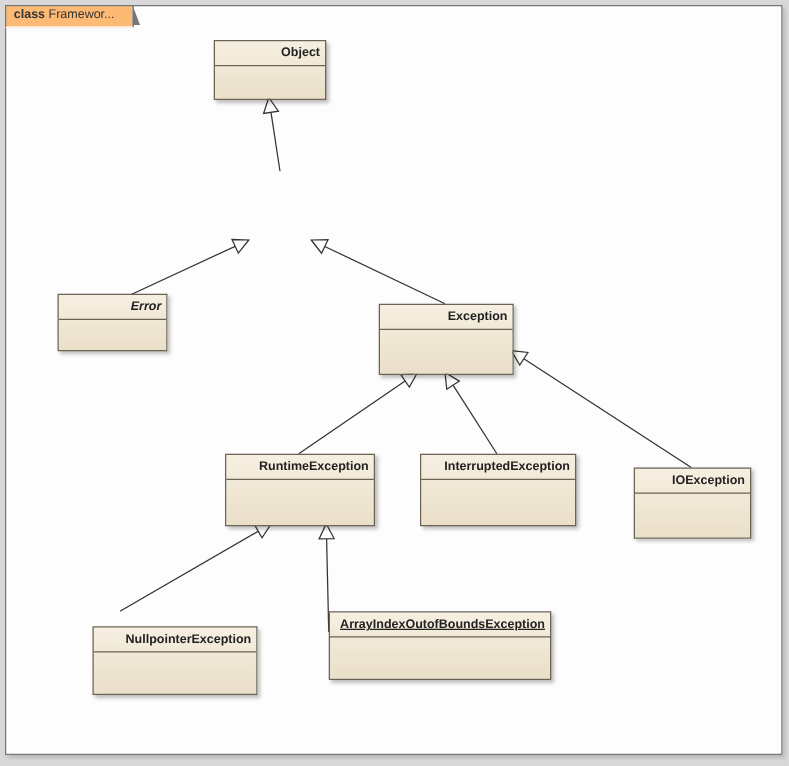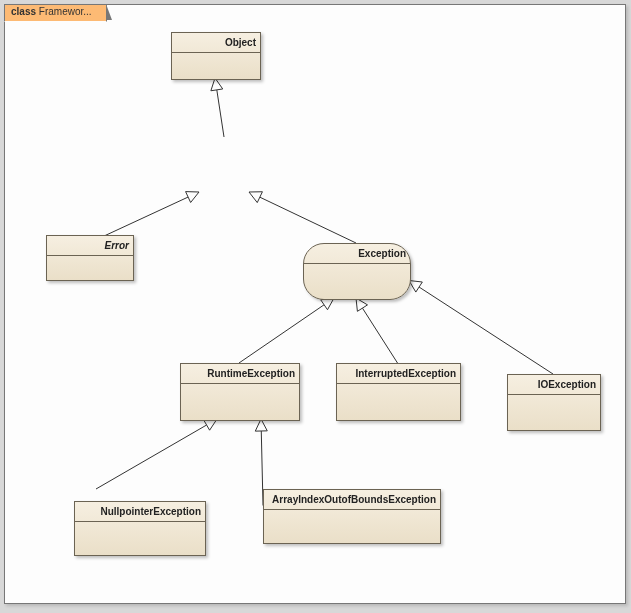--- a/index.html
+++ b/index.html
@@ -116,39 +116,39 @@
       </svg>
 
     <div class="uml-class" id="node-object" style="left: 166px; top: 27px; width: 88px; min-height: 46px;">
       <div class="name">Object</div>
       <div class="body" style="min-height: 26px;"></div>
     </div>
     <div class="uml-class" id="node-error" style="left: 41px; top: 230px; width: 86px; min-height: 44px; font-style: italic;">
       <div class="name">Error</div>
       <div class="body" style="min-height: 24px;"></div>
     </div>
-    <div class="uml-class" id="node-exception" style="left: 298px; top: 238px; width: 106px; min-height: 55px; border-radius: 21px;">
+    <div class="uml-class" id="node-exception" style="left: 298px; top: 238px; width: 106px; min-height: 55px;">
       <div class="name">Exception</div>
       <div class="body" style="min-height: 35px;"></div>
     </div>
     <div class="uml-class" id="node-runtime" style="left: 175px; top: 358px; width: 118px; min-height: 56px;">
       <div class="name">RuntimeException</div>
       <div class="body" style="min-height: 36px;"></div>
     </div>
     <div class="uml-class" id="node-interrupted" style="left: 331px; top: 358px; width: 123px; min-height: 56px;">
       <div class="name">InterruptedException</div>
       <div class="body" style="min-height: 36px;"></div>
     </div>
     <div class="uml-class" id="node-io" style="left: 502px; top: 369px; width: 92px; min-height: 55px;">
       <div class="name">IOException</div>
       <div class="body" style="min-height: 35px;"></div>
     </div>
     <div class="uml-class" id="node-npe" style="left: 26px; top: 496px; width: 130px; min-height: 53px; margin-left: 43px;">
       <div class="name">NullpointerException</div>
       <div class="body" style="min-height: 33px;"></div>
     </div>
-    <div class="uml-class" id="node-aioobe" style="left: 258px; top: 484px; width: 176px; min-height: 53px;">
+    <div class="uml-class" id="node-aioobe" style="left: 258px; top: 484px; width: 176px; min-height: 53px; text-decoration: underline;">
       <div class="name">ArrayIndexOutofBoundsException</div>
       <div class="body" style="min-height: 33px;"></div>
     </div>
 
   </div>
 </div>
 
 </body></html>

